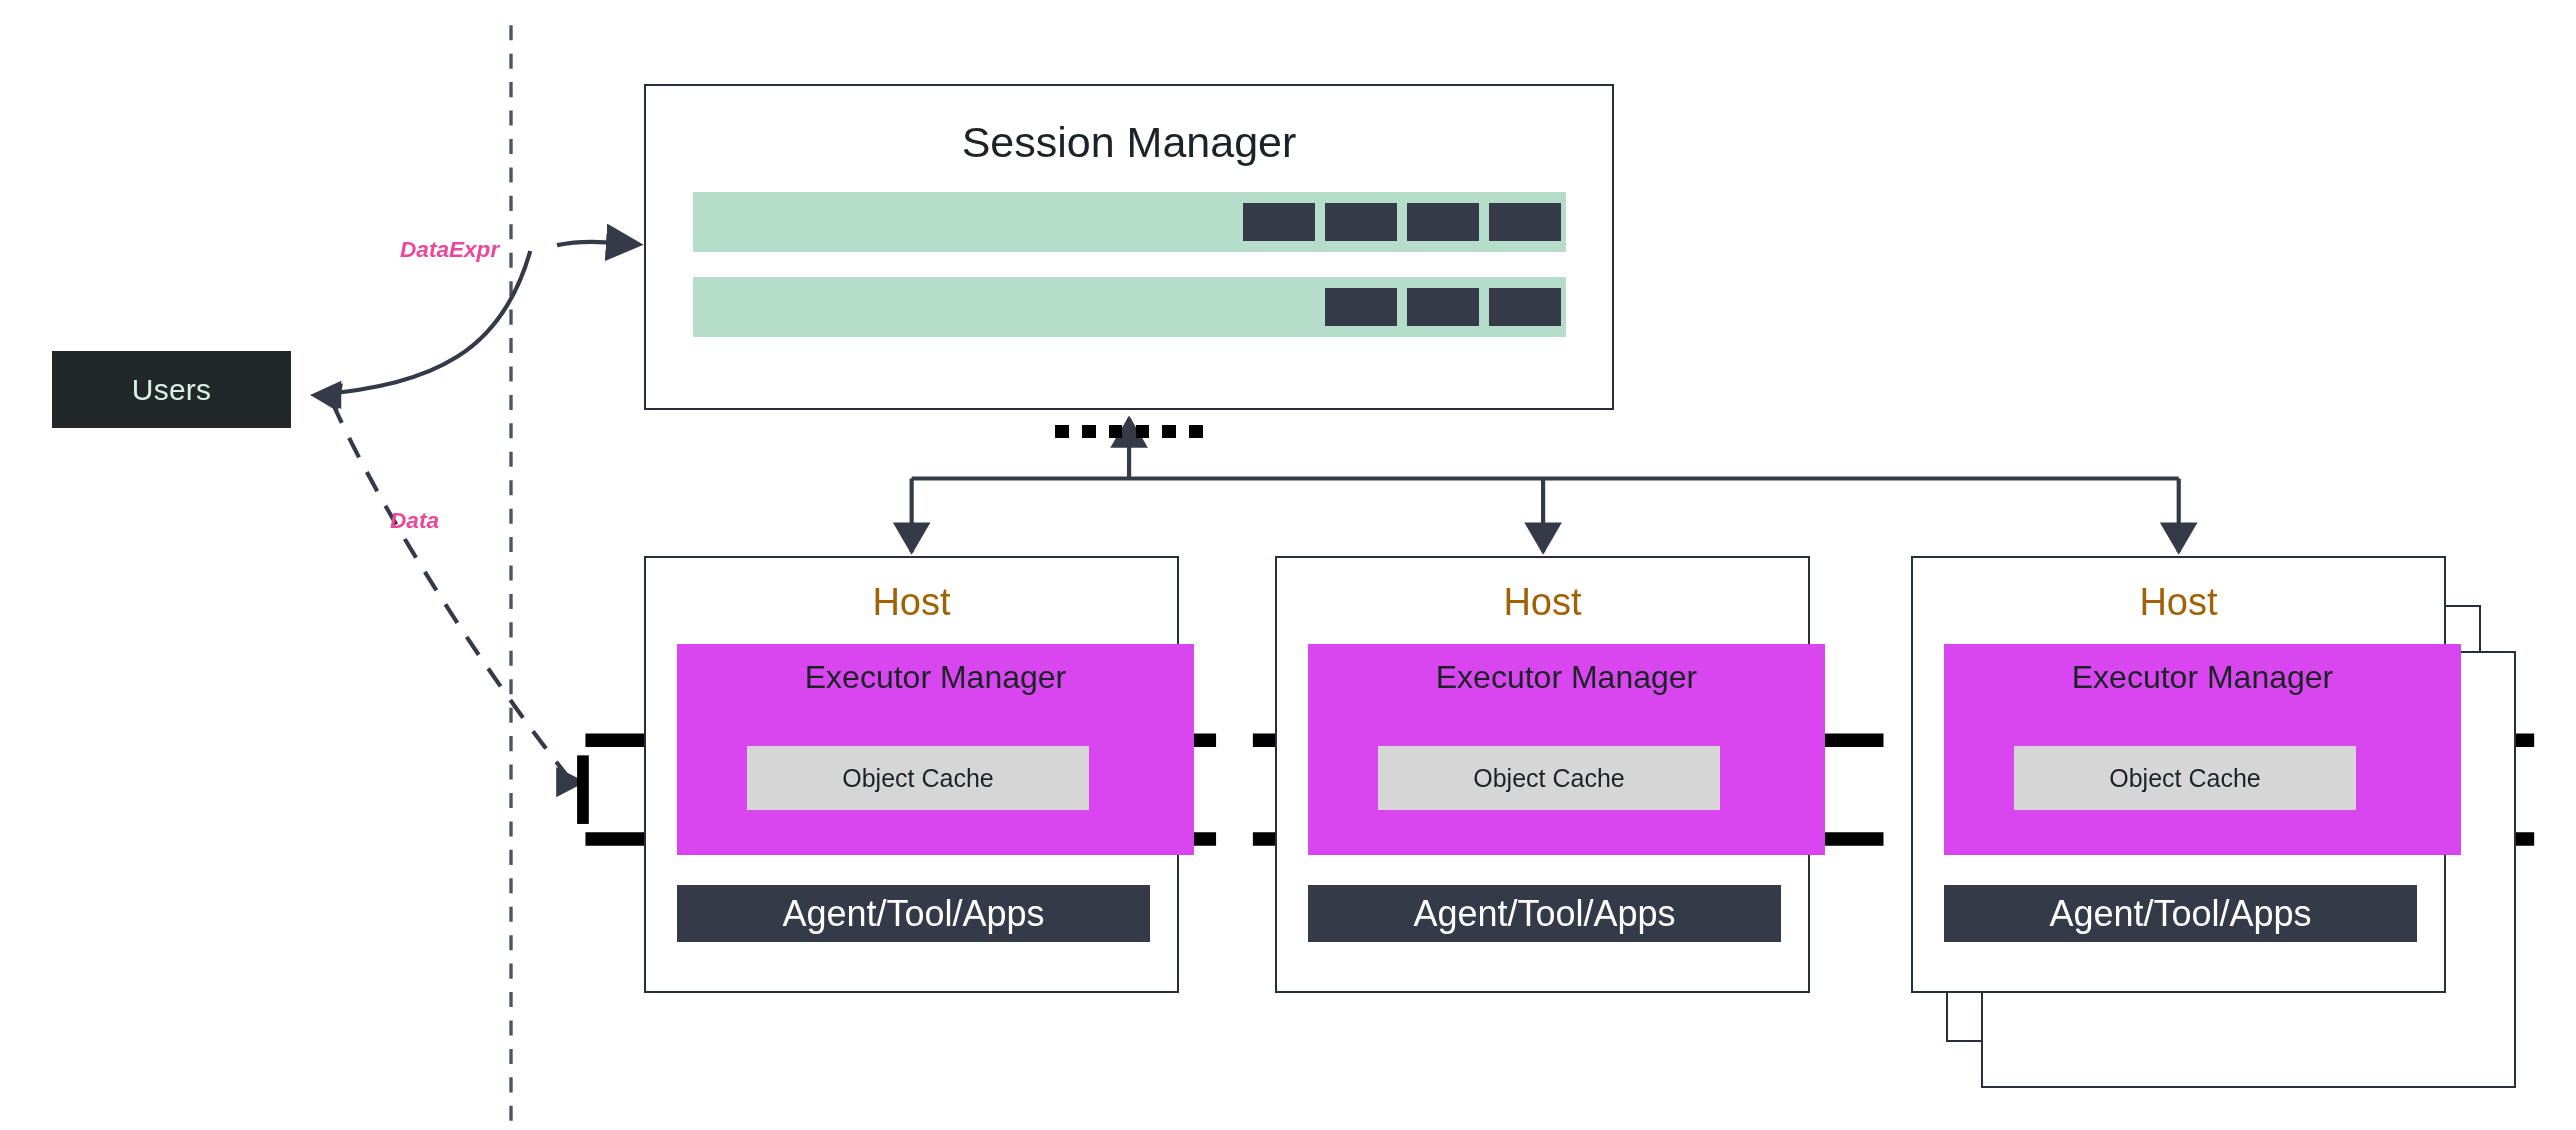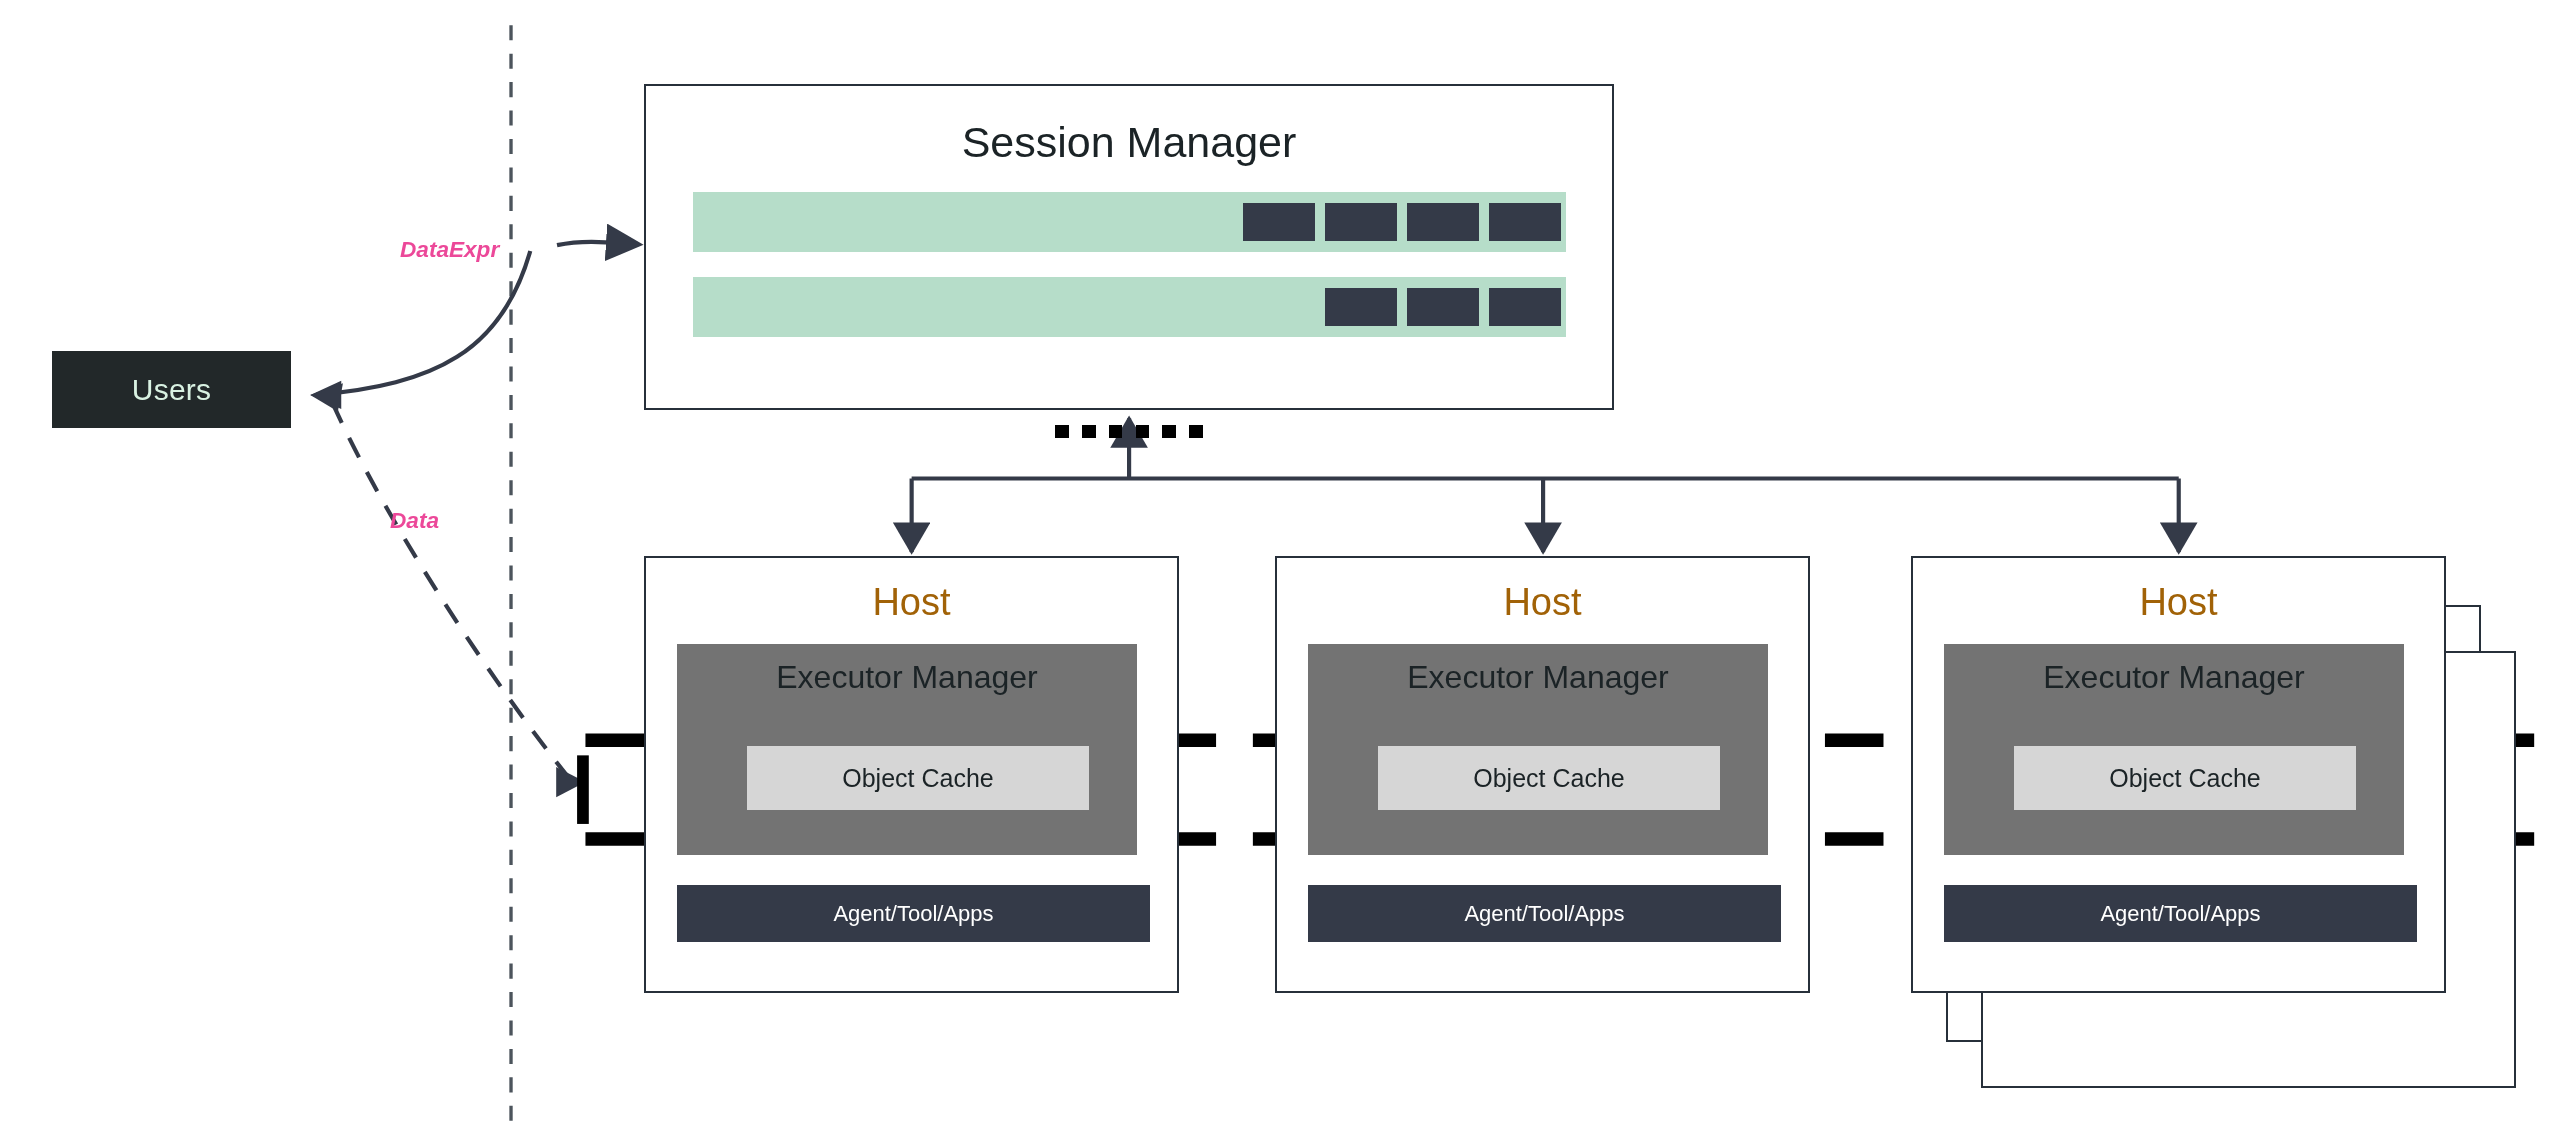--- a/index.html
+++ b/index.html
@@ -121,23 +121,23 @@
     top: 23.4px;
     width: 100%;
     text-align: center;
     font-size: 38px;
     color: #a16207;
   }
   .exec-panel {
     position: absolute;
     left: 31px;
     top: 86px;
-    width: 460px;
+    width: 517px;
     height: 211px;
-    background: #737373;
+    background: #d946ef;
   }
   .exec-label {
     position: absolute;
     left: 0;
     top: 15px;
     width: 100%;
     text-align: center;
     font-size: 32px;
     color: #1b2326;
   }
@@ -162,21 +162,21 @@
     top: 327px;
     width: 473px;
     height: 57px;
     background: #343a48;
     display: flex;
     align-items: center;
     justify-content: center;
   }
   .agent-label {
     color: #ffffff;
-    font-size: 22px;
+    font-size: 36px;
   }
 
   
   .edge-label {
     position: absolute;
     font-size: 22.6px;
     font-weight: bold;
     color: #ec4899;
     white-space: nowrap;
     font-style: italic;

